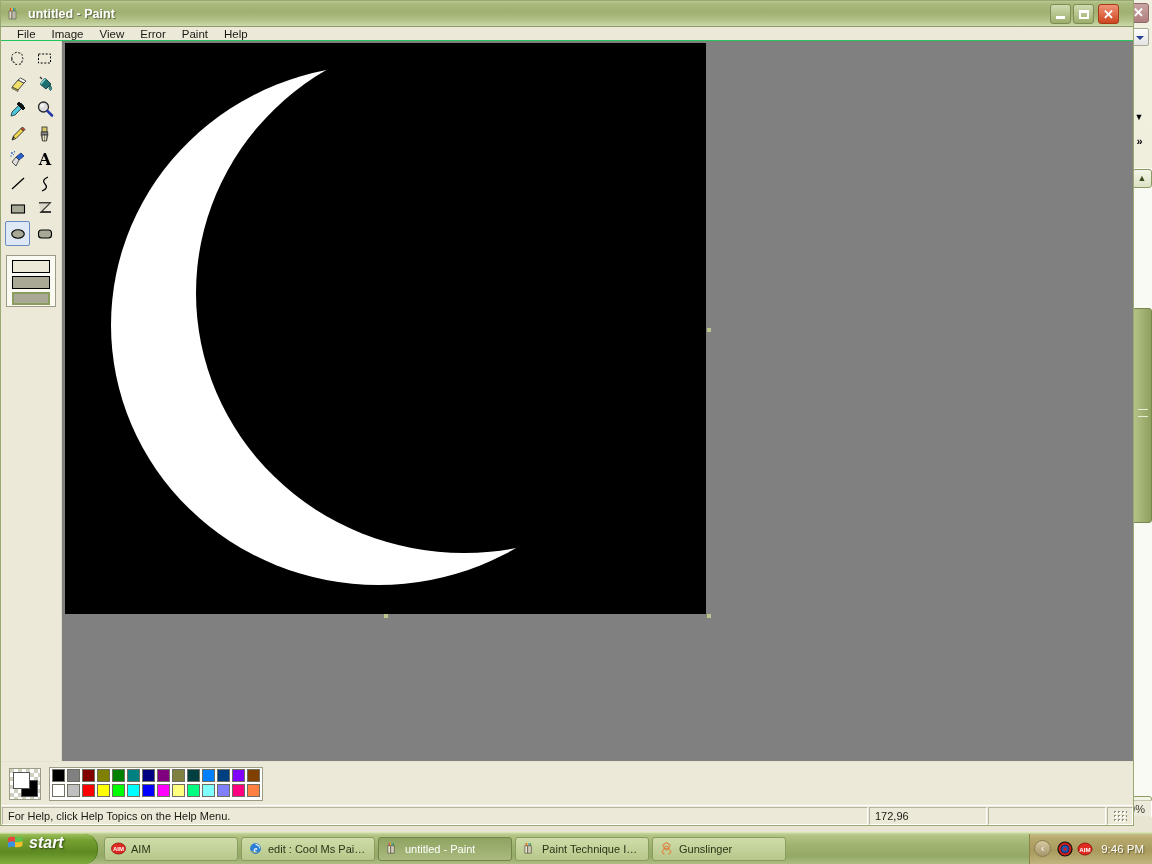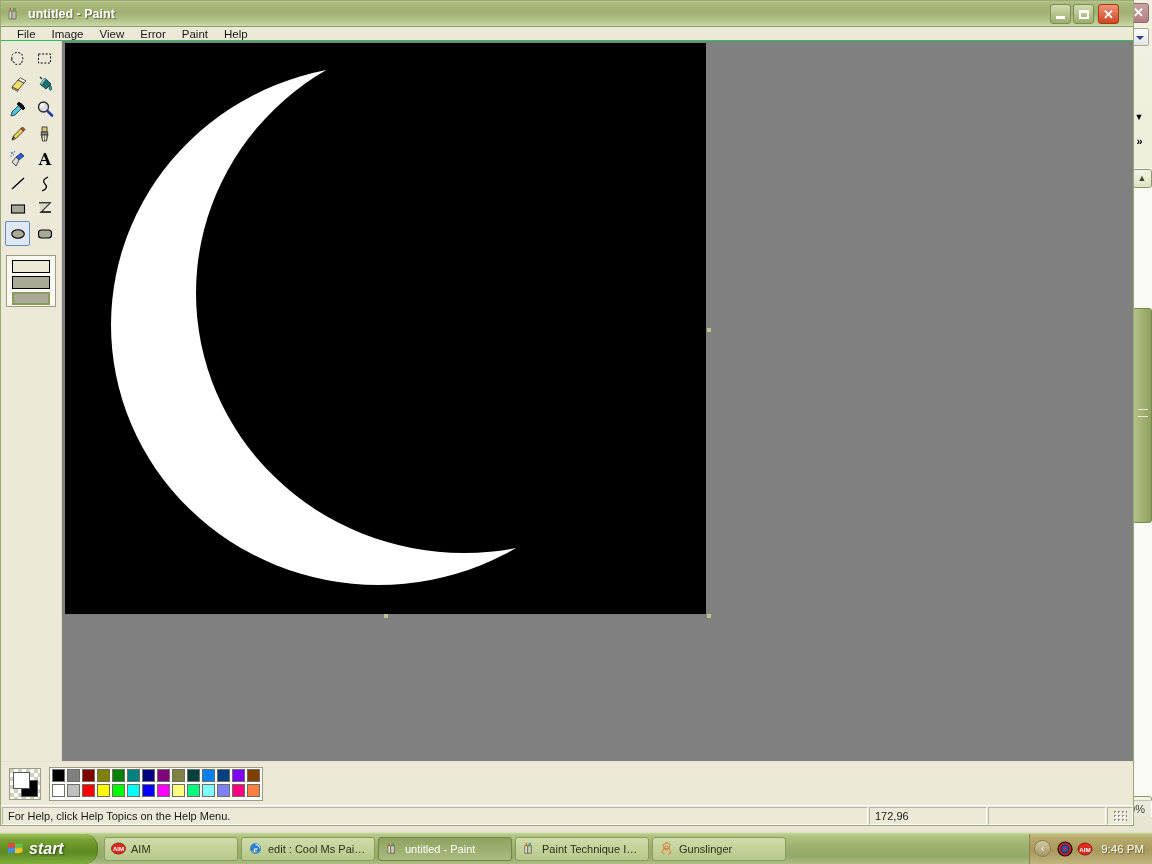--- a/index.html
+++ b/index.html
@@ -232,21 +232,21 @@
   #taskbar {
     position:absolute; left:0; bottom:0; width:1152px; height:32px;
     background: linear-gradient(to bottom,#c8d7a0 0%, #b2c483 8%, #9fb371 40%, #93a965 75%, #aebd84 100%);
     border-top:1px solid #d8e4b8;
     display:flex; align-items:center;
   }
   #start-btn {
     height:30px; min-width:98px; margin:1px 6px 1px 0;
     border-radius: 0 14px 14px 0;
     background: linear-gradient(to bottom,#9cc05c 0%, #76a132 20%, #5d8a22 60%, #7fae3c 100%);
-    display:flex; align-items:center; padding:0 16px 0 7px;
+    display:flex; align-items:flex-start; padding:0 16px 0 7px;
     border-right:1px solid #4d7a18;
   }
   #start-label {
     color:#fff; font-size:16px; font-weight:bold; font-style:italic;
     text-shadow:1px 1px 2px rgba(30,50,10,.8); margin-left:5px;
   }
   #flag {
     width:17px;height:17px; position:relative; display:inline-block;
   }
   .tasks { display:flex; align-items:center; gap:3px; }

